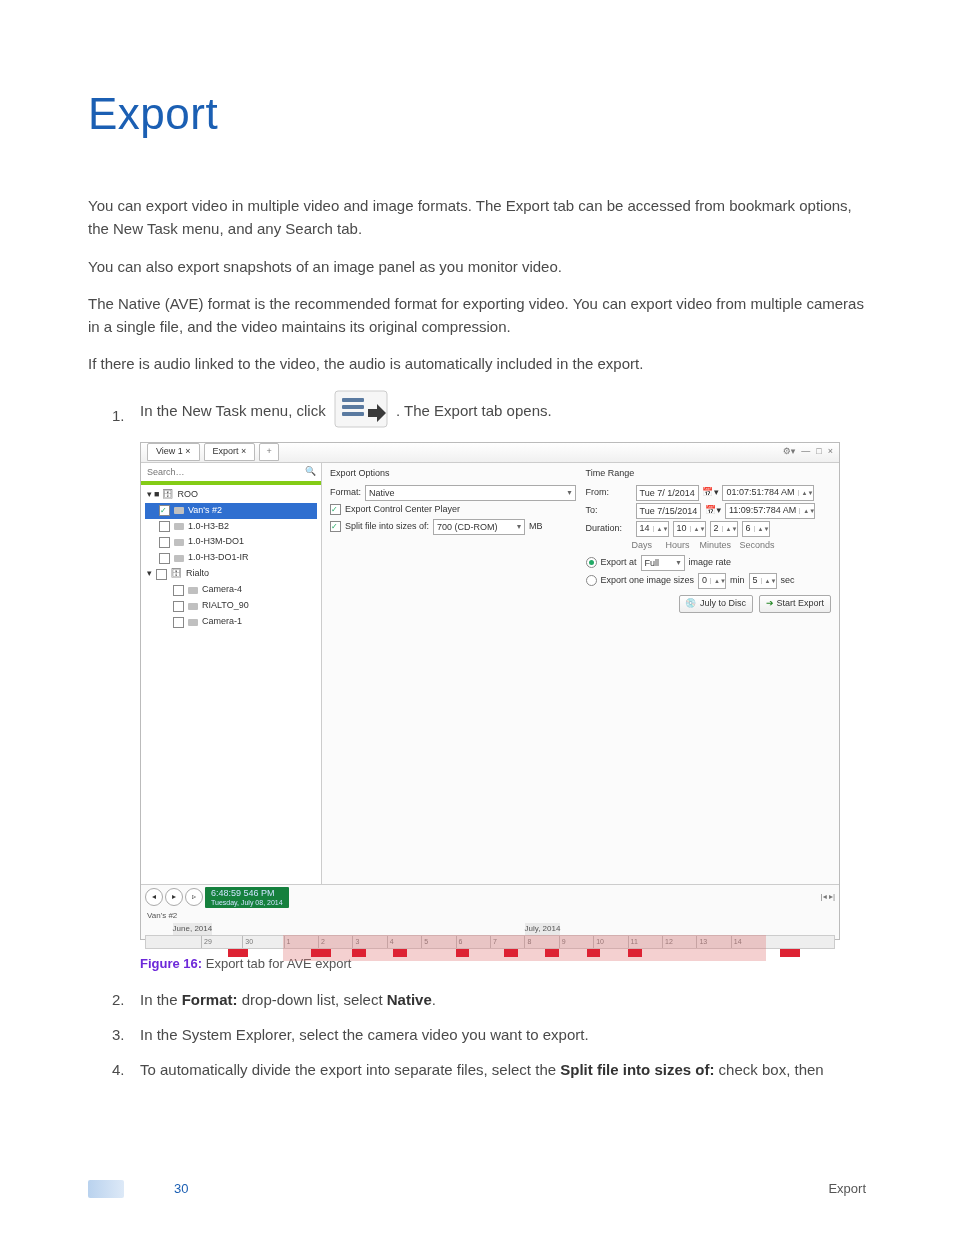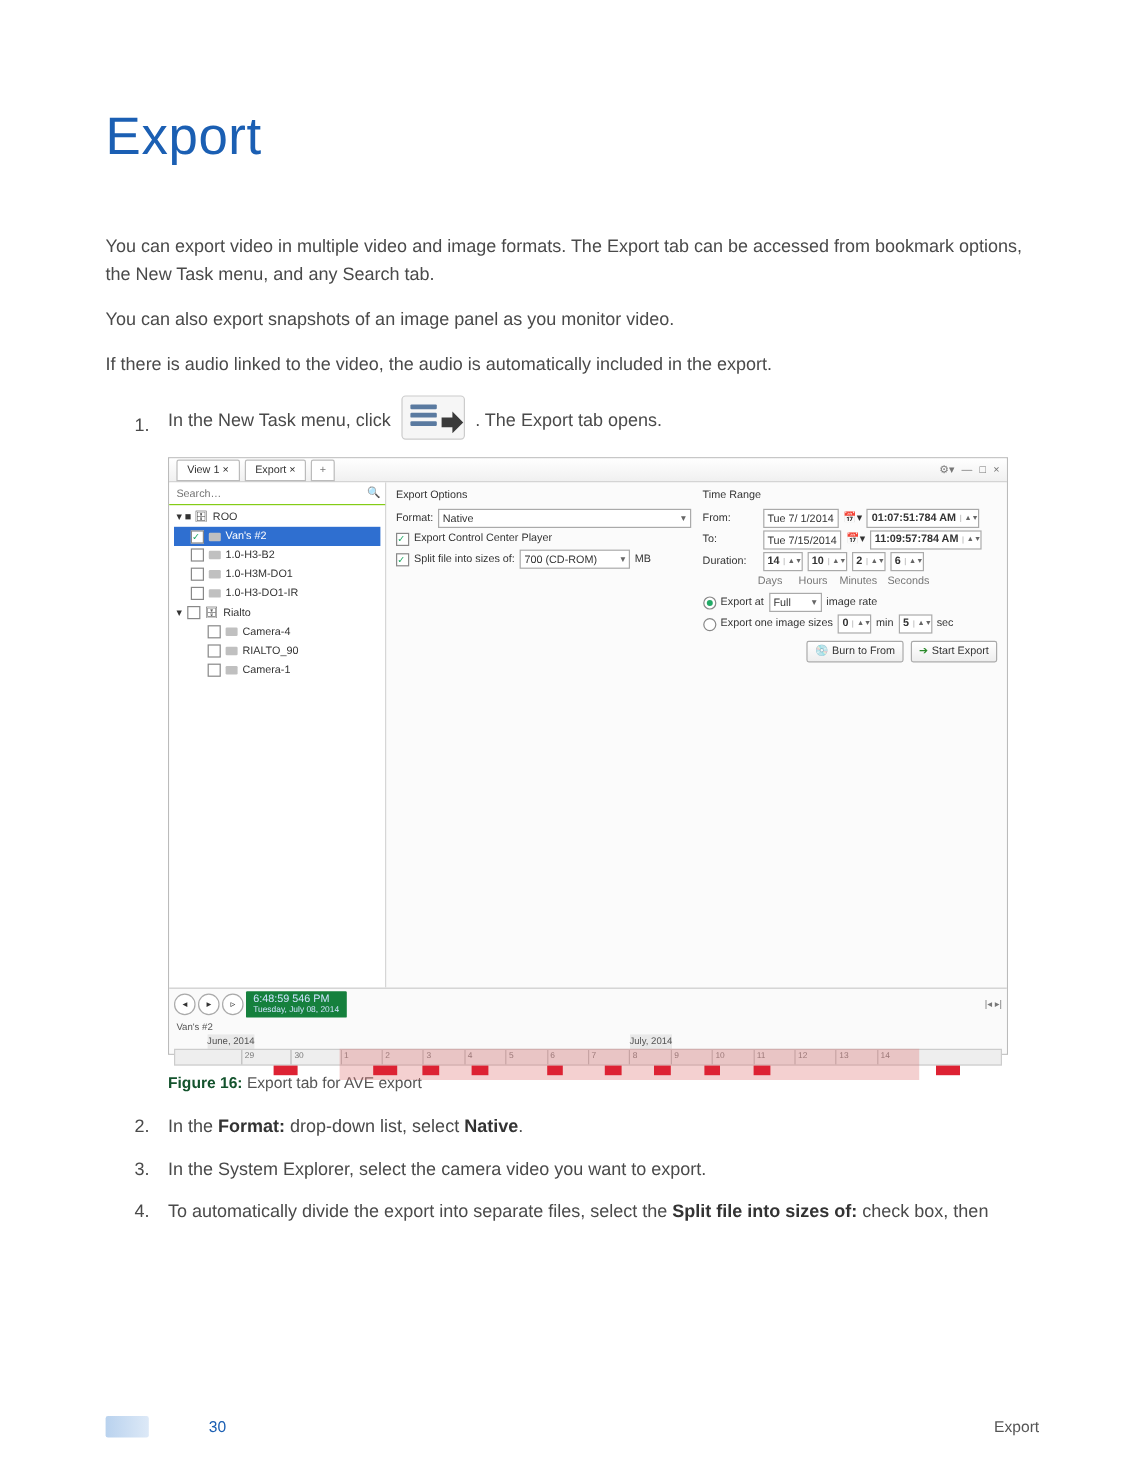--- a/index.html
+++ b/index.html
@@ -58,21 +58,21 @@
     vertical-align: -12px;
     width: 54px;
     height: 38px;
     margin: 0 4px;
   }
   .fig-caption {
     font-size: 13px;
     color: #555;
     margin: 8px 0 14px 0;
   }
-  .fig-caption b { color: #14532d; }
+  .fig-caption b { color: #6d28d9; }
 
   
   .screenshot {
     width: 700px;
     height: 498px;
     border: 1px solid #bbb;
     background: #f4f4f4;
     margin: 14px 0 14px 0;
     font-size: 9px;
     color: #333;
@@ -103,21 +103,21 @@
   .ss-left {
     width: 180px;
     background: #fff;
     border-right: 1px solid #ccc;
     display: flex;
     flex-direction: column;
   }
   .ss-search {
     display: flex;
     align-items: center;
-    border-bottom: 1px solid #84cc16;
+    border-bottom: 4px solid #84cc16;
     padding: 2px 4px;
     gap: 4px;
   }
   .ss-search input {
     flex: 1;
     font-size: 9px;
     border: none;
     outline: none;
     background: transparent;
   }
@@ -148,21 +148,21 @@
   .opts { display:flex; gap:10px; padding:4px 8px 4px 8px; }
   .opts .col { flex:1; }
   .opts .hdr { color:#333; margin-bottom:4px; }
   .row { display:flex; align-items:center; gap:4px; margin:2px 0; }
   .sel, .txt {
     border:1px solid #aaa; background:#fff; padding:0 3px; font-size:9px; height:14px; line-height:14px;
   }
   .sel { flex:1; display:flex; justify-content:space-between; align-items:center; }
   .sel::after { content:"▾"; color:#666; font-size:8px; }
   .spin {
-    display:inline-flex; align-items:center; border:1px solid #aaa; background:#fff; height:14px;font-weight:bold;
+    display:inline-flex; align-items:center; border:1px solid #aaa; background:#fff; height:14px;
   }
   .spin span { padding:0 3px; }
   .spin .ud { width:8px; display:flex; flex-direction:column; font-size:6px; line-height:6px; color:#666; border-left:1px solid #ccc; }
   .radio { width:9px; height:9px; border:1px solid #888; border-radius:50%; display:inline-block; background:#fff; }
   .radio.on::after { content:""; display:block; width:5px; height:5px; background:#2a6; border-radius:50%; margin:2px; }
   .btn {
     border:1px solid #aaa; background:linear-gradient(#fff,#eee); padding:1px 6px; border-radius:2px;
     display:inline-flex; align-items:center; gap:3px;
   }
   .timeline { height:54px; border-top:1px solid #ccc; background:#fafafa; display:flex; flex-direction:column; }
@@ -200,20 +200,21 @@
 </head>
 <body>
 
 <div class="page">
   <h1 class="title">Export</h1>
 
   <p>You can export video in multiple video and image formats. The Export tab can be accessed from bookmark options, the New Task menu, and any Search tab.</p>
   <p>You can also export snapshots of an image panel as you monitor video.</p>
 
 
+  <p>The Native (AVE) format is the recommended format for exporting video. You can export video from multiple cameras in a single file, and the video maintains its original compression.</p>
   <p>If there is audio linked to the video, the audio is automatically included in the export.</p>
 
   <ol class="steps">
     <li class="withicon">
       <span>In the New Task menu, click </span>
       <span class="inline-icon">
         <svg viewBox="0 0 54 38" width="54" height="38">
           <rect x="1" y="1" width="52" height="36" rx="3" fill="#f6f6f6" stroke="#ccc"></rect>
           <rect x="8" y="8" width="22" height="4" rx="1" fill="#5a7aa0"></rect>
           <rect x="8" y="15" width="22" height="4" rx="1" fill="#5a7aa0"></rect>
@@ -374,21 +375,21 @@
                   <span>min</span>
                   <span class="spin">
                       <span>5</span>
                       <span class="ud">▲▼</span>
                     </span>
                   <span>sec</span>
                 </div>
                 <div class="row" style="justify-content:flex-end; gap:6px; margin-top:6px;">
                   <span class="btn">
                       <span>💿</span>
-                      <span>Burn to From</span>
+                      <span>July to Disc</span>
                     </span>
                   <span class="btn">
                       <span style="color:#2a8a2a">➔</span>
                       <span>Start Export</span>
                     </span>
                 </div>
               </div>
             </div>
           </div>
         </div>

